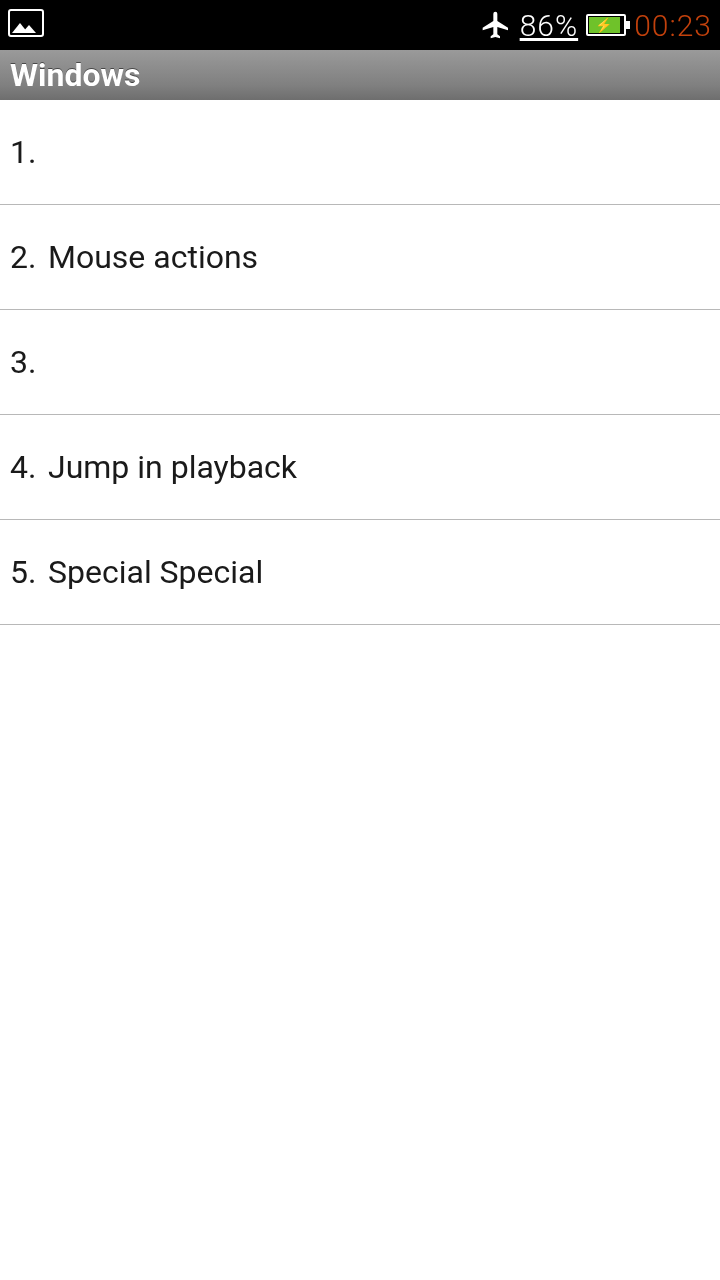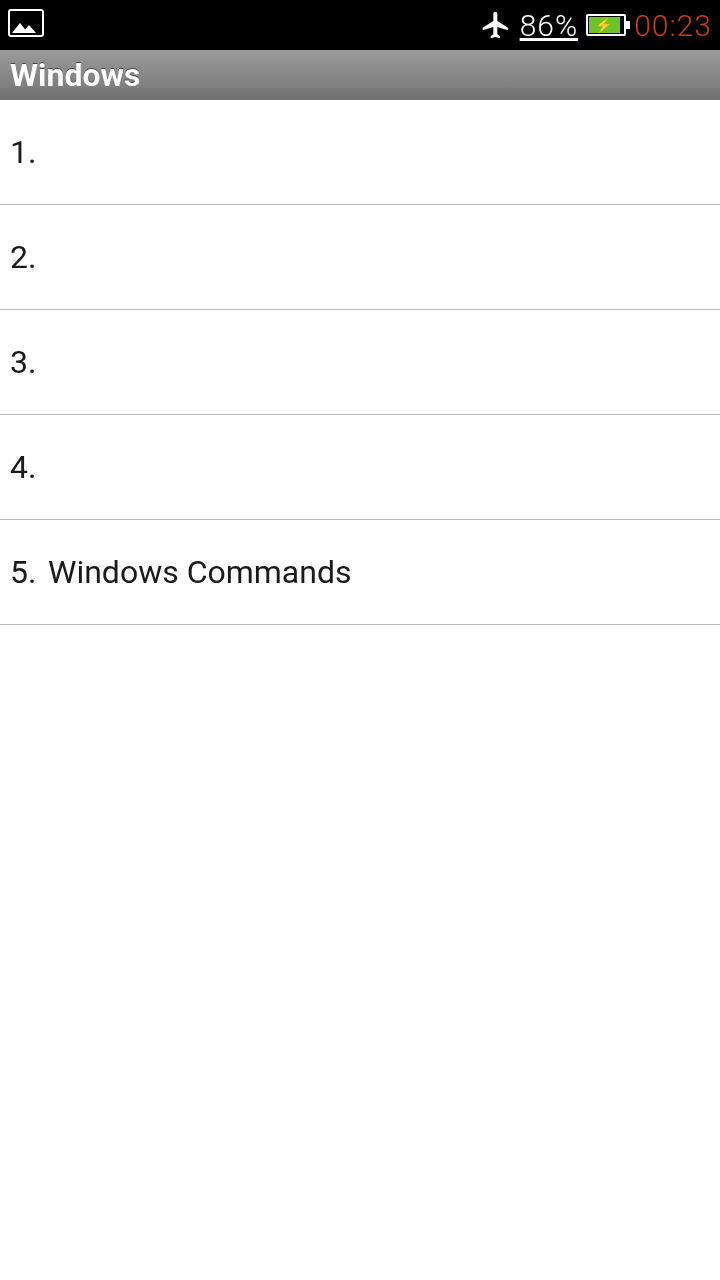--- a/index.html
+++ b/index.html
@@ -152,24 +152,26 @@
 <div class="title-bar">
   <span class="title-text">Windows</span>
 </div>
 
 <div class="list">
   <div class="list-item">
     <span class="num">1.</span>
   </div>
   <div class="list-item">
     <span class="num">2.</span>
+    <span>Mouse actions</span>
   </div>
   <div class="list-item">
     <span class="num">3.</span>
   </div>
   <div class="list-item">
     <span class="num">4.</span>
+    <span> Jump in playback</span>
   </div>
   <div class="list-item">
     <span class="num">5.</span>
-    <span>Windows Commands</span>
+    <span>Special Special</span>
   </div>
 </div>
 
 </body></html>

